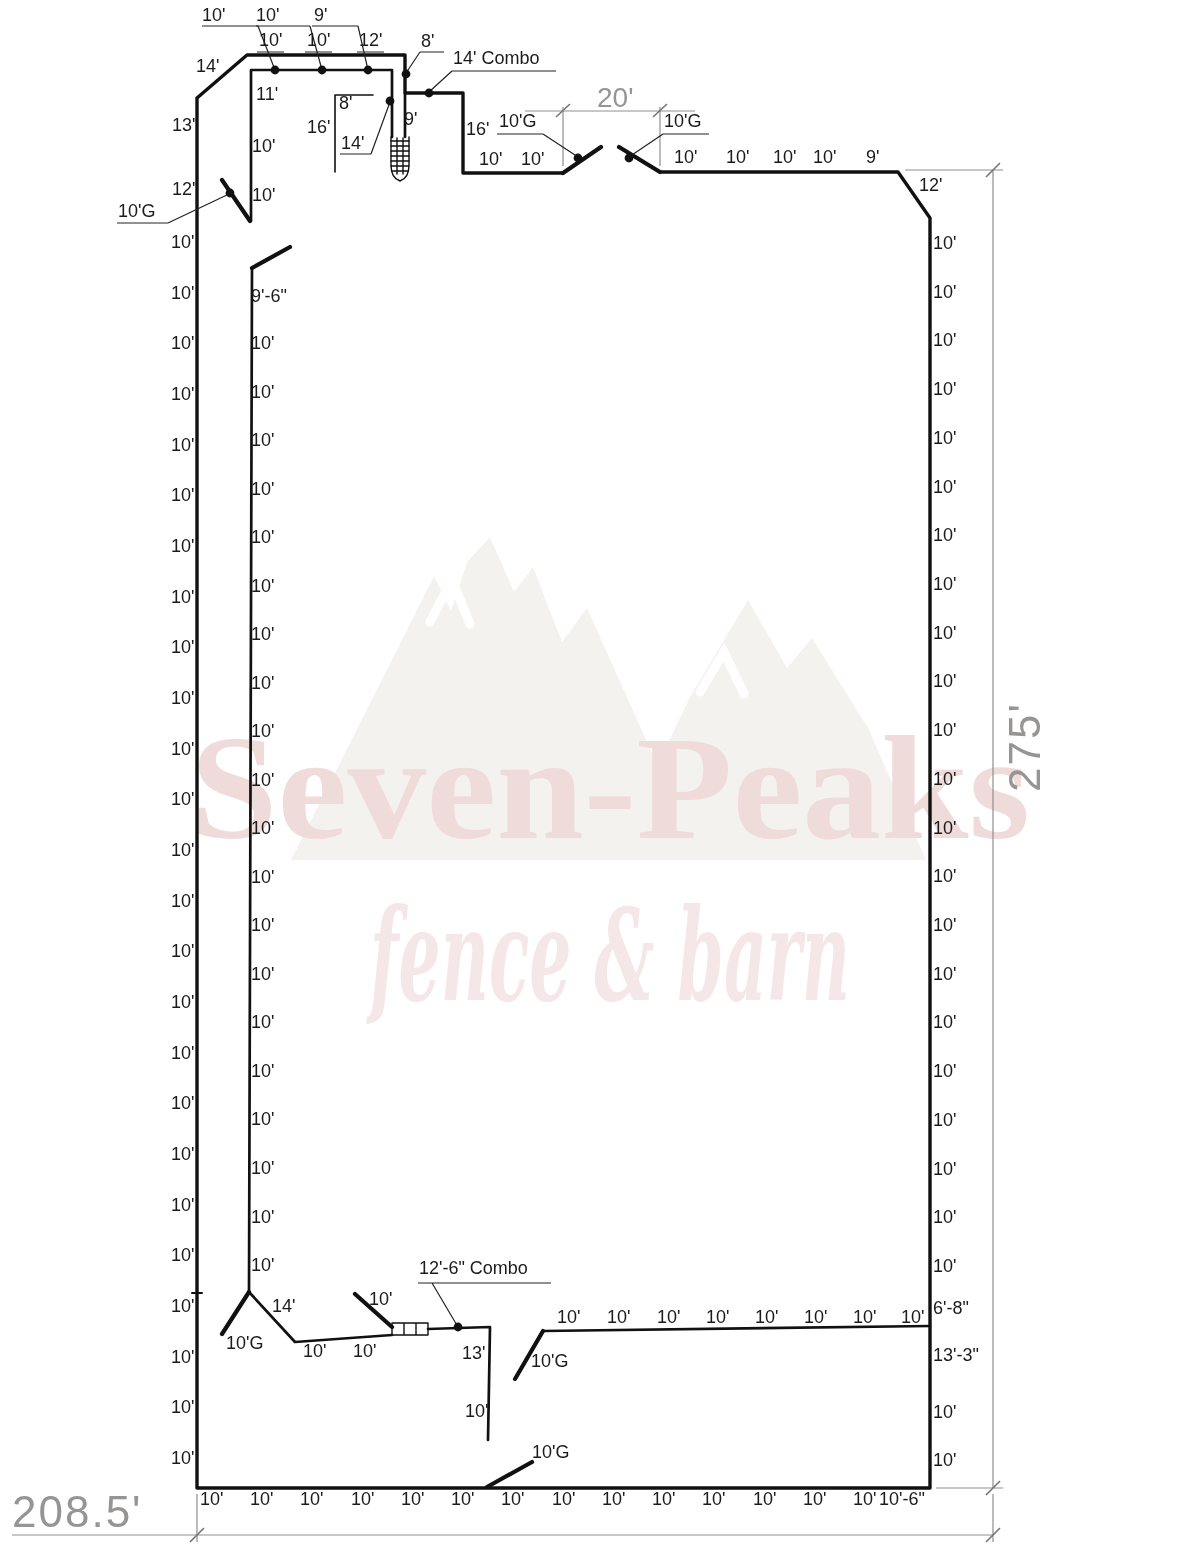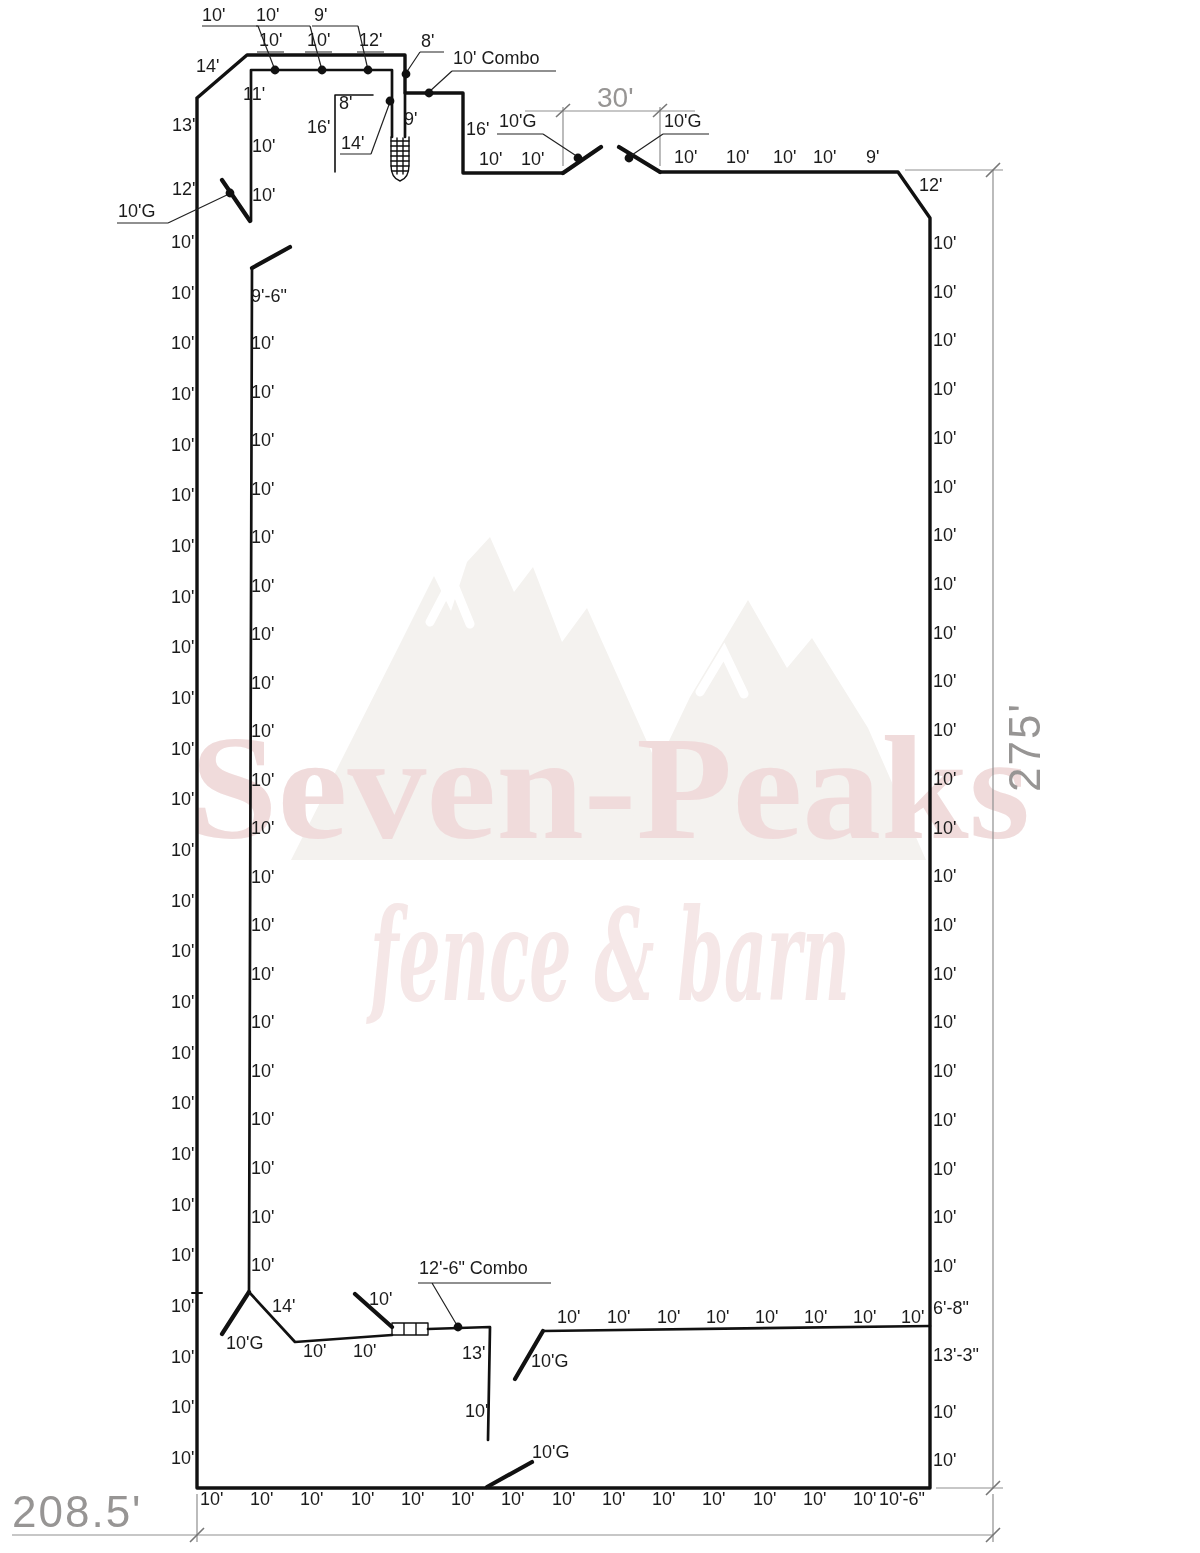--- a/index.html
+++ b/index.html
@@ -89,24 +89,24 @@
 
   <div>
       <span class="lbl" style="left: 202px; top: 6px;">10'</span>
       <span class="lbl" style="left: 256px; top: 6px;">10'</span>
       <span class="lbl" style="left: 314px; top: 6px;">9'</span>
       <span class="lbl" style="left: 259px; top: 31px;">10'</span>
       <span class="lbl" style="left: 307px; top: 31px;">10'</span>
       <span class="lbl" style="left: 359px; top: 31px;">12'</span>
       <span class="lbl" style="left: 196px; top: 57px;">14'</span>
       <span class="lbl" style="left: 421px; top: 32px;">8'</span>
-      <span class="lbl" style="left: 453px; top: 49px;">10' Combo</span>
+      <span class="lbl" style="left: 453px; top: 49px;">14' Combo</span>
       <span class="lbl" style="left: 172px; top: 116px;">13'</span>
       <span class="lbl" style="left: 172px; top: 180px;">12'</span>
-      <span class="lbl" style="left: 243px; top: 85px;">11'</span>
+      <span class="lbl" style="left: 256px; top: 85px;">11'</span>
       <span class="lbl" style="left: 252px; top: 137px;">10'</span>
       <span class="lbl" style="left: 252px; top: 186px;">10'</span>
       <span class="lbl" style="left: 339px; top: 94px;">8'</span>
       <span class="lbl" style="left: 307px; top: 118px;">16'</span>
       <span class="lbl" style="left: 341px; top: 134px;">14'</span>
       <span class="lbl" style="left: 404px; top: 110px;">9'</span>
       <span class="lbl" style="left: 466px; top: 120px;">16'</span>
       <span class="lbl" style="left: 479px; top: 150px;">10'</span>
       <span class="lbl" style="left: 521px; top: 150px;">10'</span>
       <span class="lbl" style="left: 499px; top: 112px;">10'G</span>
@@ -220,14 +220,14 @@
       <span class="lbl" style="left: 706px; top: 1308px;">10'</span>
       <span class="lbl" style="left: 755px; top: 1308px;">10'</span>
       <span class="lbl" style="left: 804px; top: 1308px;">10'</span>
       <span class="lbl" style="left: 853px; top: 1308px;">10'</span>
       <span class="lbl" style="left: 901px; top: 1308px;">10'</span>
       <span class="lbl" style="left: 532px; top: 1443px;">10'G</span>
     </div>
 
   <div id="dim-width" class="dim">208.5'</div>
   <div id="dim-height" class="dim">275'</div>
-  <div id="dim-gate" class="dim">30'</div>
+  <div id="dim-gate" class="dim">20'</div>
 </div>
 
 </body></html>

